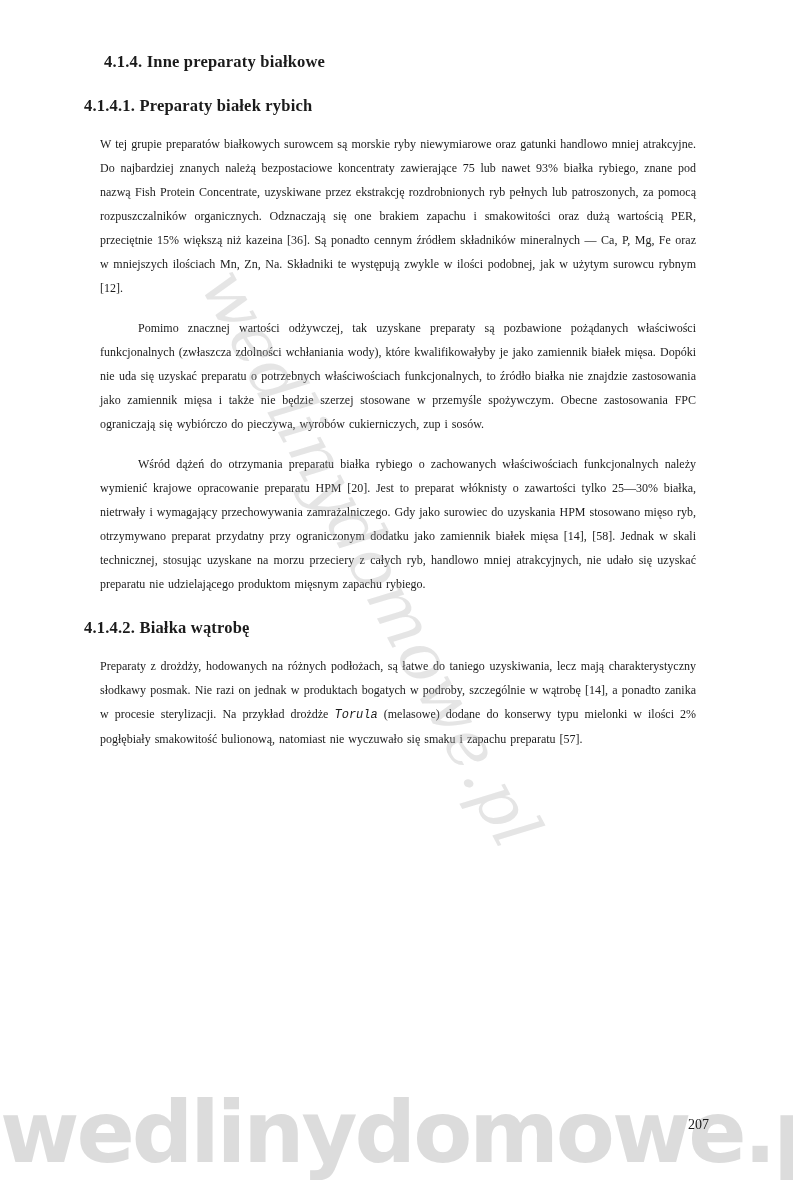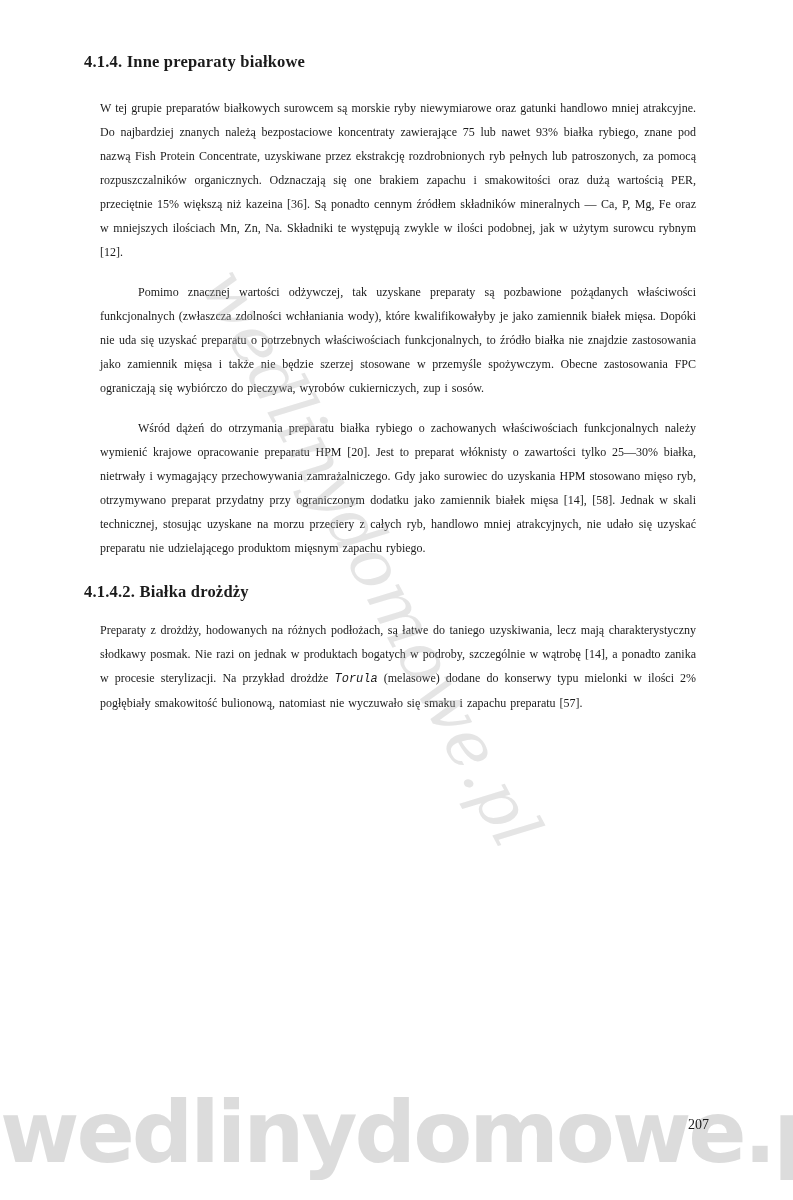--- a/index.html
+++ b/index.html
@@ -29,20 +29,21 @@
     z-index: 1;
   }
   h2.sec, h3.subsec {
     font-size: 16.5px;
     font-weight: bold;
     margin: 0;
     letter-spacing: 0.2px;
   }
   h2.sec {
     margin-bottom: 24px;
+    margin-left: 20px;
   }
   h3.subsec {
     margin-bottom: 13px;
   }
   h3.subsec.spaced {
     margin-top: 22px;
   }
   p.para {
     font-size: 12px;
     line-height: 24px;
@@ -99,28 +100,29 @@
 <body>
 
 <div class="page">
 
   <div class="watermark-diagonal">wedlinydomowe.pl</div>
 
   <div class="content">
 
     <h2 class="sec">4.1.4. Inne preparaty białkowe</h2>
 
+    <h3 class="subsec">4.1.4.1. Preparaty białek rybich</h3>
 
     <p class="para noindent">W tej grupie preparatów białkowych surowcem są morskie ryby niewymiarowe oraz gatunki handlowo mniej atrakcyjne. Do najbardziej znanych należą bezpostaciowe koncentraty zawierające 75 lub nawet 93% białka rybiego, znane pod nazwą Fish Protein Concentrate, uzyskiwane przez ekstrakcję rozdrobnionych ryb pełnych lub patroszonych, za pomocą rozpuszczalników organicznych. Odznaczają się one brakiem zapachu i smakowitości oraz dużą wartością PER, przeciętnie 15% większą niż kazeina [36]. Są ponadto cennym źródłem składników mineralnych — Ca, P, Mg, Fe oraz w mniejszych ilościach Mn, Zn, Na. Składniki te występują zwykle w ilości podobnej, jak w użytym surowcu rybnym [12].</p>
 
     <p class="para">Pomimo znacznej wartości odżywczej, tak uzyskane preparaty są pozbawione pożądanych właściwości funkcjonalnych (zwłaszcza zdolności wchłaniania wody), które kwalifikowałyby je jako zamiennik białek mięsa. Dopóki nie uda się uzyskać preparatu o potrzebnych właściwościach funkcjonalnych, to źródło białka nie znajdzie zastosowania jako zamiennik mięsa i także nie będzie szerzej stosowane w przemyśle spożywczym. Obecne zastosowania FPC ograniczają się wybiórczo do pieczywa, wyrobów cukierniczych, zup i sosów.</p>
 
     <p class="para">Wśród dążeń do otrzymania preparatu białka rybiego o zachowanych właściwościach funkcjonalnych należy wymienić krajowe opracowanie preparatu HPM [20]. Jest to preparat włóknisty o zawartości tylko 25—30% białka, nietrwały i wymagający przechowywania zamrażalniczego. Gdy jako surowiec do uzyskania HPM stosowano mięso ryb, otrzymywano preparat przydatny przy ograniczonym dodatku jako zamiennik białek mięsa [14], [58]. Jednak w skali technicznej, stosując uzyskane na morzu przeciery z całych ryb, handlowo mniej atrakcyjnych, nie udało się uzyskać preparatu nie udzielającego produktom mięsnym zapachu rybiego.</p>
 
-    <h3 class="subsec spaced">4.1.4.2. Białka drożdży</h3>
+    <h3 class="subsec spaced">4.1.4.2. Białka wątrobę</h3>
 
     <p class="para noindent"><span>Preparaty z drożdży, hodowanych na różnych podłożach, są łatwe do taniego uzyskiwania, lecz mają charakterystyczny słodkawy posmak. Nie razi on jednak w produktach bogatych w podroby, szczególnie w wątrobę [14], a ponadto zanika w procesie sterylizacji. Na przykład drożdże </span><span class="italic">Torula</span><span> (melasowe) dodane do konserwy typu mielonki w ilości 2% pogłębiały smakowitość bulionową, natomiast nie wyczuwało się smaku i zapachu preparatu [57].</span></p>
 
 
   </div>
 
   <div class="watermark-bottom">wedlinydomowe.pl</div>
 
   <div class="page-number">207</div>
 

